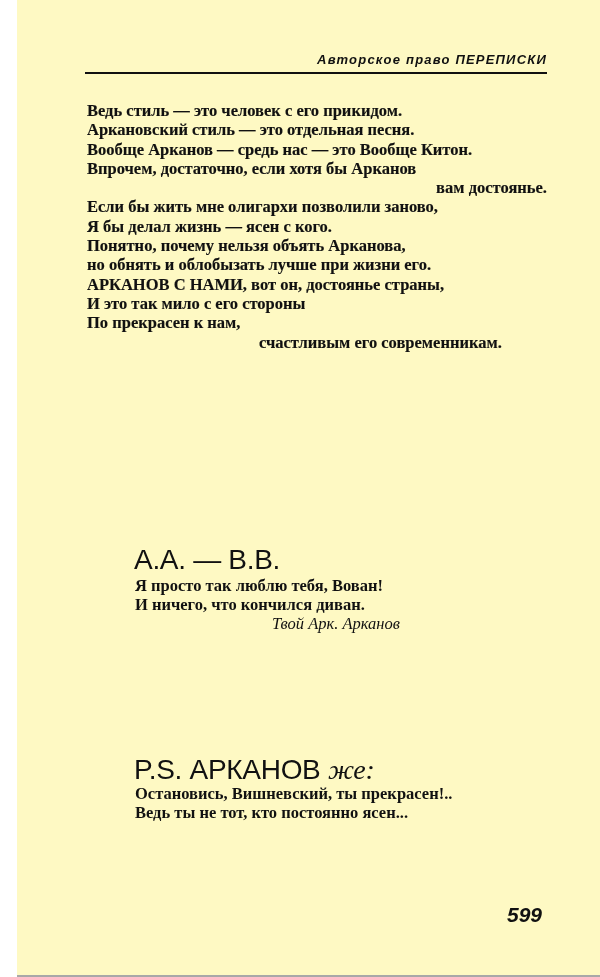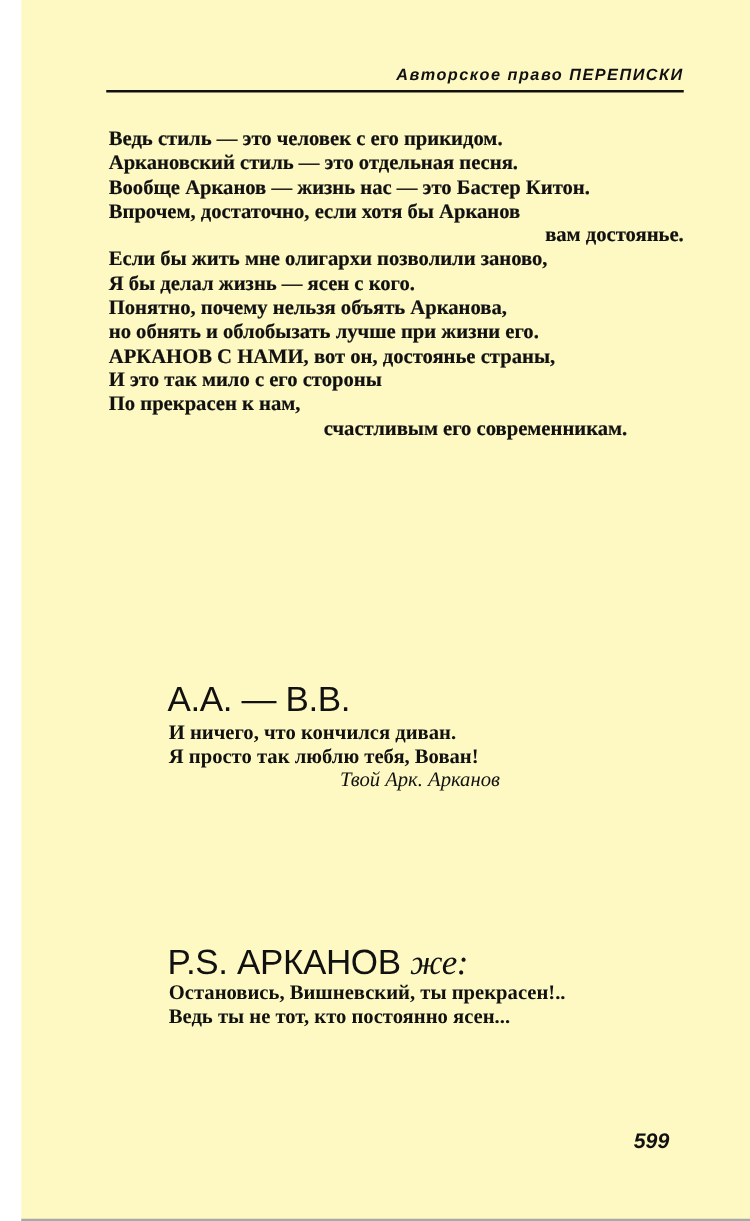--- a/index.html
+++ b/index.html
@@ -88,54 +88,54 @@
     .poem-aa .sign { padding-left: 137px; font-weight: normal; font-style: italic; }
     .poem-ps { top: 784px; }
 
     .page-number {
       position: absolute;
       left: 490px;
       top: 903px;
       font-family: "Liberation Sans", sans-serif;
       font-style: italic;
       font-weight: bold;
-      font-size: 17px;
+      font-size: 21px;
       color: #111;
     }
   </style>
 </head>
 <body>
 
 <div class="page">
 
   <div class="running-head">
     <span class="running-head-title">Авторское право ПЕРЕПИСКИ</span>
   </div>
 
   <div class="poem main-poem">
     <span class="line">Ведь стиль — это человек с его прикидом.</span>
     <span class="line">Аркановский стиль — это отдельная песня.</span>
-    <span class="line">Вообще Арканов — жизнь нас — это Бастер Китон.</span>
+    <span class="line">Вообще Арканов — средь нас — это Вообще Китон.</span>
     <span class="line">Впрочем, достаточно, если хотя бы Арканов</span>
     <span class="line indent-right">вам достоянье.</span>
     <span class="line">Если бы жить мне олигархи позволили заново,</span>
     <span class="line">Я бы делал жизнь — ясен с кого.</span>
     <span class="line">Понятно, почему нельзя объять Арканова,</span>
     <span class="line">но обнять и облобызать лучше при жизни его.</span>
     <span class="line">АРКАНОВ С НАМИ, вот он, достоянье страны,</span>
     <span class="line">И это так мило с его стороны</span>
     <span class="line">По прекрасен к нам,</span>
     <span class="line indent-mid">счастливым его современникам.</span>
   </div>
 
   <div class="section-heading heading-aa">А.А. — В.В.</div>
 
   <div class="short-poem poem-aa">
+    <span class="line">Я просто так люблю тебя, Вован!</span>
     <span class="line">И ничего, что кончился диван.</span>
-    <span class="line">Я просто так люблю тебя, Вован!</span>
     <span class="line sign">Твой Арк. Арканов</span>
   </div>
 
   <div class="section-heading heading-ps">
     <span>P.S. АРКАНОВ </span><span class="it">же:</span>
   </div>
 
   <div class="short-poem poem-ps">
     <span class="line">Остановись, Вишневский, ты прекрасен!..</span>
     <span class="line">Ведь ты не тот, кто постоянно ясен...</span>

